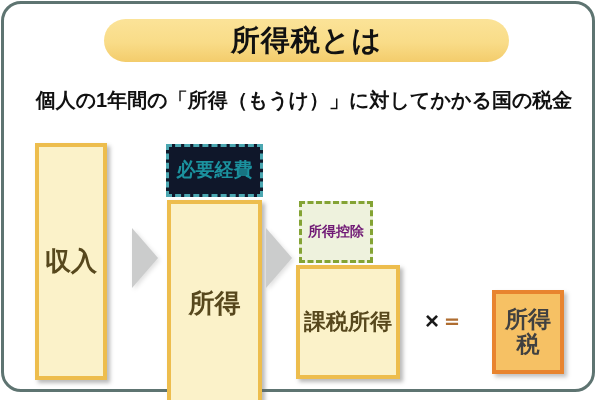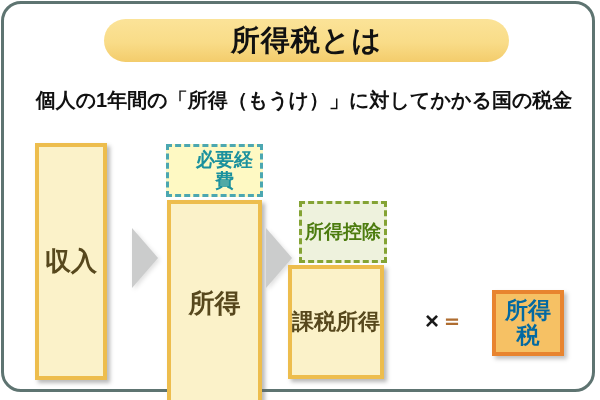--- a/index.html
+++ b/index.html
@@ -32,32 +32,32 @@
     display:flex;align-items:center;justify-content:center;
     text-align:center;font-weight:bold;line-height:1.1;
   }
   .solid{
     background:#fbf2c9;border:4px solid #edbd4d;
     box-shadow:3px 3px 4px rgba(100,100,100,0.45);
     color:#57481d;
   }
   .revenue-box{left:31px;top:139px;width:72px;height:237px;font-size:26px;}
   .income-box{left:163px;top:196px;width:95px;height:206px;font-size:26px;}
-  .taxable-box{left:284px;top:261px;width:96px;height:114px;font-size:22px;}
+  .taxable-box{left:292px;top:261px;width:104px;height:114px;font-size:22px;}
   .expenses-box{
     left:162px;top:140px;width:97px;height:53px;
-    background:#fef9c3;border:3px dashed #4ba7b1;color:#1b919e;font-size:19px;padding-left:20px;
+    background:#0f172a;border:3px dashed #4ba7b1;color:#1b919e;font-size:19px;
   }
   .deduction-box{
-    left:295px;top:197px;width:88px;height:62px;
-    background:#eef2dd;border:3px dashed #84a334;color:#4d7c0f;font-size:19px;
+    left:295px;top:197px;width:74px;height:62px;
+    background:#eef2dd;border:3px dashed #84a334;color:#701a75;font-size:14px;
   }
   .result-box{
-    left:488px;top:286px;width:72px;height:66px;
-    background:#f6c164;border:4px solid #e8842f;color:#0369a1;font-size:23px;
+    left:488px;top:286px;width:72px;height:84px;
+    background:#f6c164;border:4px solid #e8842f;color:#404040;font-size:23px;
     box-shadow:3px 3px 4px rgba(100,100,100,0.4);
   }
   
   .arrow{
     position:absolute;width:0;height:0;
     border-top:30px solid transparent;border-bottom:30px solid transparent;
     border-left:26px solid #cbcccc;
     filter:drop-shadow(2px 2px 2px rgba(0,0,0,0.12));
   }
   .arrow-1{left:128px;top:224px;}

